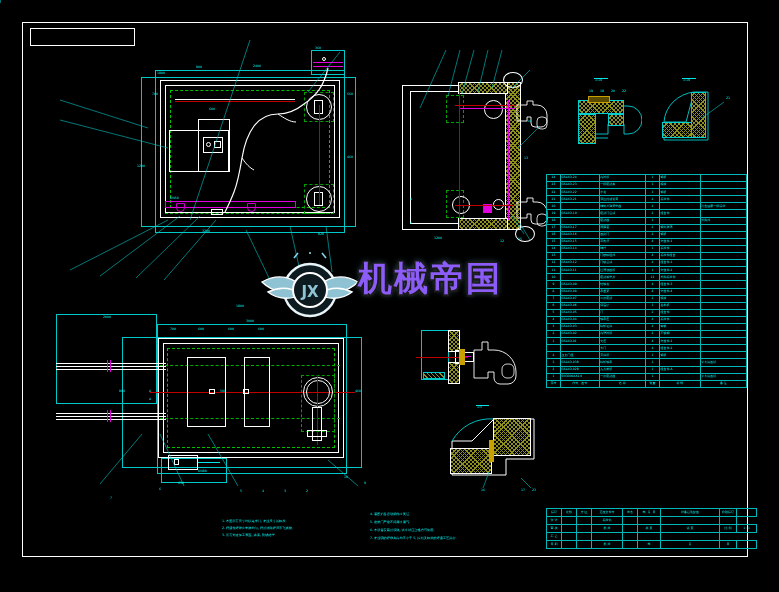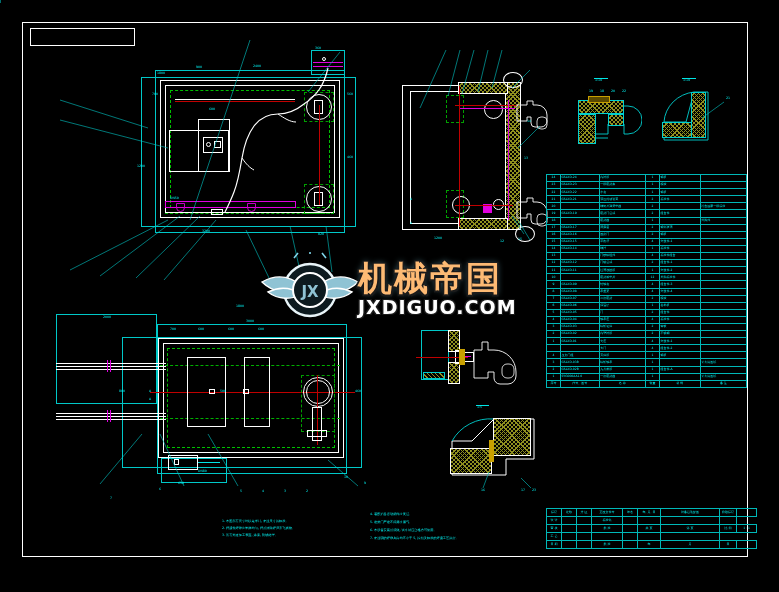--- a/index.html
+++ b/index.html
@@ -62,21 +62,21 @@
   #tblock{position:absolute;left:546px;top:508px;width:201px;height:48px;}
   #tblock table{border-collapse:collapse;width:201px;table-layout:fixed;}
   #tblock td{border:.5px solid #00b8b8;color:#0ff;font-size:3px;
              line-height:3.3px;height:7px;text-align:center;
              padding:0;overflow:hidden;white-space:nowrap;}
 
   
   #wm{position:absolute;left:258px;top:252px;width:300px;height:72px;
       pointer-events:none;}
   .wm-txt{position:absolute;left:100px;top:4px;font-size:34px;font-weight:bold;
-     color:#fdba74;letter-spacing:2px;
+     color:#8b5cf6;letter-spacing:2px;
      text-shadow:-1.5px -1.5px 0 #1b1b1b,1.5px -1.5px 0 #1b1b1b,
                  -1.5px 1.5px 0 #1b1b1b,1.5px 1.5px 0 #1b1b1b,
                  0 0 6px rgba(120,190,210,.6);
      font-family:"DejaVu Sans",sans-serif;}
   .wm-sub{position:absolute;left:100px;top:44px;font-size:19px;font-weight:bold;
      color:#fff;letter-spacing:1px;
      text-shadow:-1.2px -1.2px 0 #1b1b1b,1.2px -1.2px 0 #1b1b1b,
                  -1.2px 1.2px 0 #1b1b1b,1.2px 1.2px 0 #1b1b1b;
      font-family:"DejaVu Sans",sans-serif;}
 </style>
@@ -715,16 +715,15 @@
         <path d="M10 40 C22 34, 34 36, 44 42 C34 48, 20 48, 10 40 z"></path>
         <path d="M94 40 C82 34, 70 36, 60 42 C70 48, 84 48, 94 40 z"></path>
       </g>
       <circle cx="52" cy="38" r="17" fill="#0d1a1f" stroke="#ffffff" stroke-width="2"></circle>
       <text x="52" y="45" font-size="15" font-weight="bold" fill="#8fc3d4" text-anchor="middle" font-family="DejaVu Sans">JX</text>
       <g stroke="#7fd4e8" stroke-width="1.6" fill="none">
         <path d="M36 6 l4 -5 M52 2 l0 -2 M68 6 l-4 -5"></path>
       </g>
     </svg>
     <div class="wm-txt">机械帝国</div>
-    <div class="wm-sub">JXDIGUO.COM</div>
   </div>
 
 </div>
 
 </body></html>

